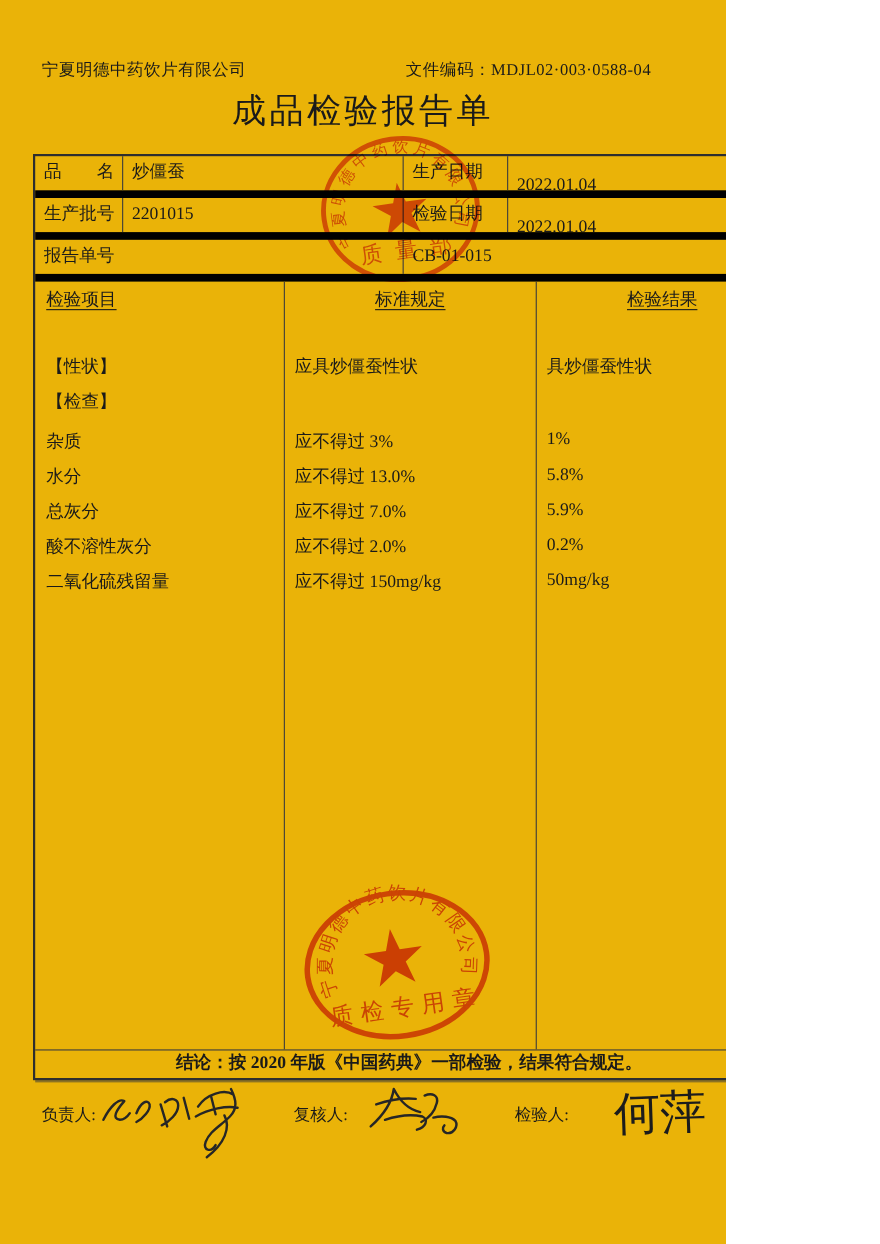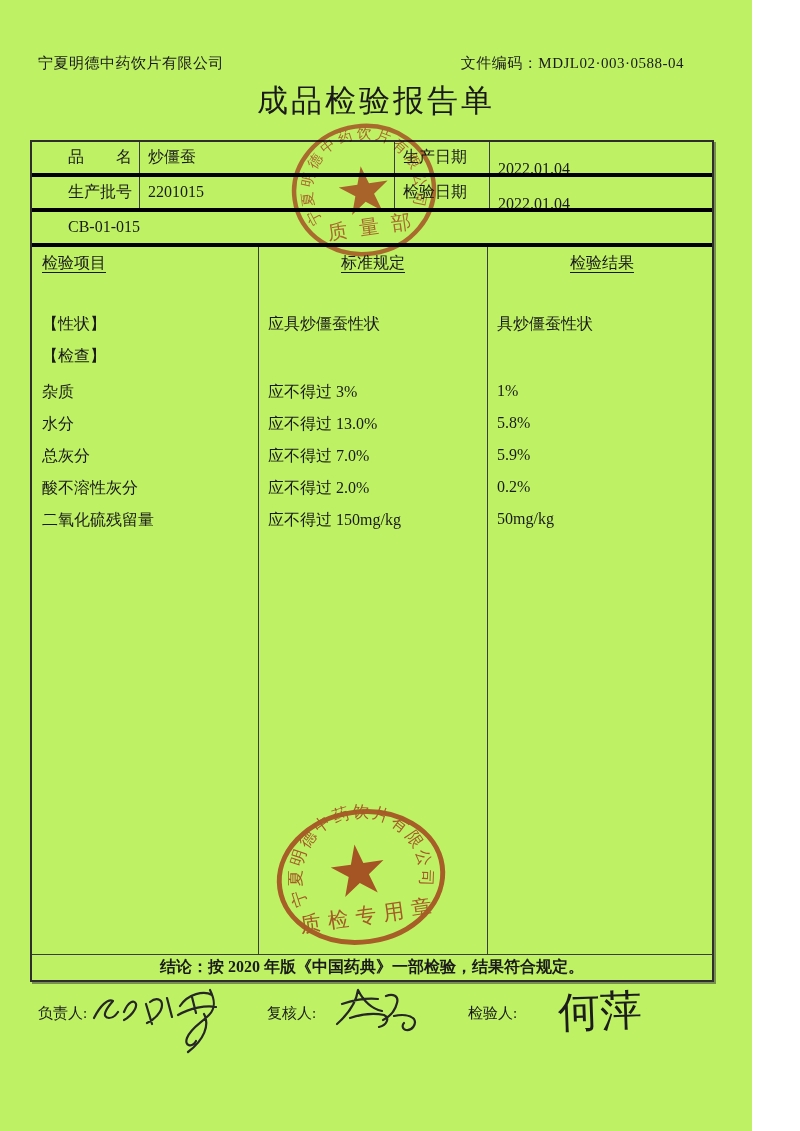--- a/index.html
+++ b/index.html
@@ -1,33 +1,33 @@
 <!DOCTYPE html>
 <html><head>
 <meta charset="utf-8">
 <style>
   html,body{margin:0;padding:0;background:#ffffff;}
   .page{
-    position:relative; width:752px; height:1131px; background:#bef264;
+    position:relative; width:660px; height:1131px; background:#eab308;
     font-family:"Liberation Serif","DejaVu Serif",serif; color:#1a1a1a;
     overflow:hidden;
   }
   
   .hdr-left{position:absolute; left:38px; top:54px; font-size:15px; letter-spacing:.5px;}
   .hdr-right{position:absolute; right:68px; top:54px; font-size:15px; letter-spacing:.5px;}
   .title{position:absolute; left:0; right:0; top:80px; text-align:center;
          font-size:31px; font-weight:normal; letter-spacing:3px;}
   
   .report-table{
     position:absolute; left:30px; top:140px; width:684px; height:842px;
     border:2px solid #2e2e2e; box-sizing:border-box;
     box-shadow:2px 2px 0 rgba(60,60,60,.55);
     display:flex; flex-direction:column;
   }
-  .t-row{display:flex; height:31px; border-bottom:4px solid #000000; flex:none;padding-left:28px;}
+  .t-row{display:flex; height:31px; border-bottom:7px solid #000000; flex:none;}
   .t-cell{box-sizing:border-box; padding-left:8px; line-height:30px; font-size:16px; white-space:nowrap; overflow:hidden;}
   .c1{width:80px; border-right:1px solid #3c3c3c;}
   .c2{width:255px; border-right:1px solid #3c3c3c;}
   .c3{width:95px; border-right:1px solid #3c3c3c;}
   .c4{flex:1;margin-top:12px;}
   .cL{width:335px; border-right:1px solid #3c3c3c;}
   .cV{flex:1;}
   
   .mid{position:relative; flex:1; border-bottom:1px solid #3c3c3c;}
   .vline{position:absolute; top:0; bottom:0; width:0; border-right:1px solid #3c3c3c;}
@@ -70,20 +70,21 @@
 
     <div class="t-row">
       <div class="t-cell c1">生产批号</div>
       <div class="t-cell c2">2201015</div>
       <div class="t-cell c3">检验日期</div>
       <div class="t-cell c4">2022.01.04</div>
     </div>
 
 
     <div class="t-row">
+      <div class="t-cell cL">报告单号</div>
       <div class="t-cell cV">CB-01-015</div>
     </div>
 
     <div class="mid">
       <div class="vline v1"></div>
       <div class="vline v2"></div>
 
       <div class="m-head h-item">检验项目</div>
       <div class="m-head h-res">检验结果</div>
       <div class="m-head h-spec">标准规定</div>

